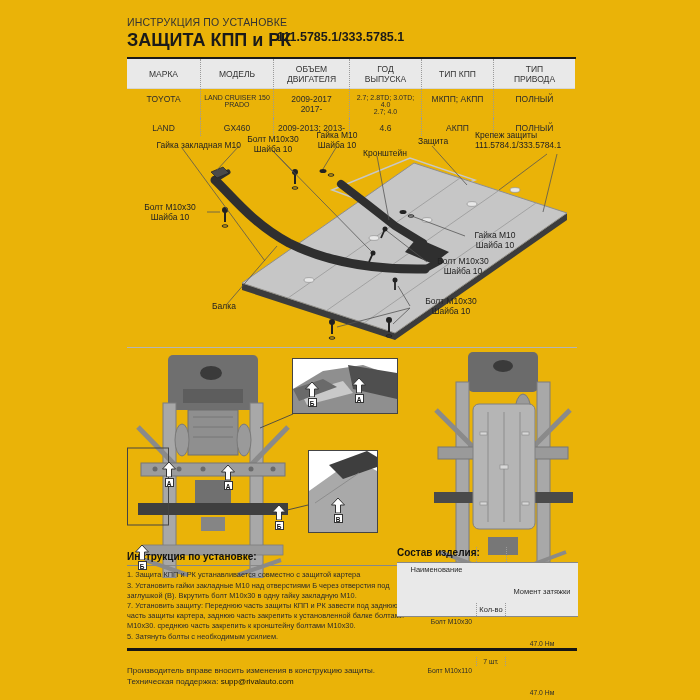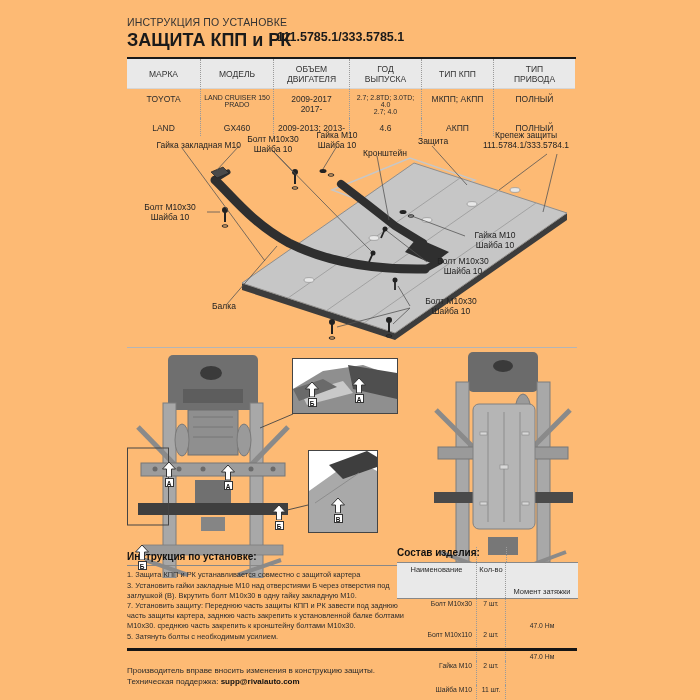--- a/index.html
+++ b/index.html
@@ -1,18 +1,18 @@
 <!DOCTYPE html>
 <html><head>
 <meta charset="utf-8">
 <style>
   * { margin:0; padding:0; box-sizing:border-box; }
   html,body { width:700px; height:700px; background:#fff; }
   body { font-family:"Liberation Sans", sans-serif; color:#222; }
-  .page { position:relative; width:700px; height:700px; background:#fdba74; overflow:hidden; }
+  .page { position:relative; width:700px; height:700px; background:#eab308; overflow:hidden; }
   .abs { position:absolute; }
   .pre { white-space:pre-line; }
 
   
   .doc-type { left:127px; top:16px; font-size:10.5px; color:#333; letter-spacing:.2px; }
   .product-title { left:127px; top:30px; font-size:18px; font-weight:bold; color:#1a1a1a; }
   .part-number { left:277px; top:30px; font-size:12.5px; font-weight:bold; color:#1a1a1a; }
 
   
   .fitment { left:127px; top:57px; width:449px; border-top:2px solid #1a1a1a; }
@@ -39,29 +39,29 @@
   .parts { left:397px; top:547px; width:181px; }
   .parts-heading-row { display:grid; grid-template-columns:79px 30px 72px; height:15px; }
   .parts-heading { font-size:10px; font-weight:bold; white-space:nowrap; color:#111; }
   .parts-col-spacer { border-left:1px dotted #9a9a9a; }
   .parts-table { border-top:1px solid #888; }
   .p-row { display:grid; grid-template-columns:79px 30px 72px; }
   .p-head { background:#e9e9e9; border-bottom:1px solid #888; }
   .p-cell { font-size:6.8px; padding:1px 2px; color:#2b2b2b; }
   .p-head .p-cell { font-size:7.5px; padding:2px 1px; text-align:center; }
   .p-name { text-align:right; padding-right:4px; }
-  .p-qty { text-align:center; border-left:1px dotted #9a9a9a; border-right:1px dotted #9a9a9a; }
+  .p-qty { text-align:center; border-left:1px dotted #9a9a9a; border-right:1px dotted #9a9a9a;margin-top:40px; }
   .p-torque { text-align:center;margin-top:22px; }
 
   
   .footer { left:127px; top:648px; width:450px; }
   .footer-rule { height:3px; background:#151515; }
   .footer-line1 { margin-top:15px; font-size:8px; color:#2b2b2b; }
   .footer-line2 { margin-top:2px; font-size:8px; color:#2b2b2b; }
-  .footer-email { font-weight:bold; color:#111; }
+  .footer-email { font-weight:normal; color:#111; }
 
   
   .marker { position:absolute; width:14px; text-align:center; z-index:5; }
   .marker-letter { margin:-3px auto 0; width:9px; height:9px; line-height:9px; background:#fff;
                    border:1px solid #333; font-size:6.5px; font-weight:bold; color:#111; }
   .inset { position:absolute; border:1px solid #444; background:#fff; overflow:hidden; }
 </style>
 </head>
 <body>
 
@@ -191,21 +191,21 @@
       </g>
     </svg>
 
     <div class="dlabel pre" style="left:6px; top:12px; width:108px; text-align:right;">Гайка закладная М10</div>
     <div class="dlabel pre" style="left:116px; top:6px; width:60px; text-align:center;">Болт М10х30
 Шайба 10</div>
     <div class="dlabel pre" style="left:180px; top:2px; width:60px; text-align:center;">Гайка М10
 Шайба 10</div>
     <div class="dlabel" style="left:236px; top:20px;">Кронштейн</div>
     <div class="dlabel" style="left:291px; top:8px;">Защита</div>
-    <div class="dlabel pre" style="left:348px; top:2px; width:102px; text-align:center;">Крепеж защиты
+    <div class="dlabel pre" style="left:348px; top:2px; width:102px; ">Крепеж защиты
 111.5784.1/333.5784.1</div>
     <div class="dlabel pre" style="left:8px; top:74px; width:70px; text-align:center;">Болт М10х30
 Шайба 10</div>
     <div class="dlabel pre" style="left:335px; top:102px; width:66px; text-align:center;">Гайка М10
 Шайба 10</div>
     <div class="dlabel pre" style="left:298px; top:128px; width:76px; text-align:center;">Болт М10х30
 Шайба 10</div>
     <div class="dlabel" style="left:85px; top:173px;">Балка</div>
     <div class="dlabel pre" style="left:285px; top:168px; width:78px; text-align:center;">Болт М10х30
 Шайба 10</div>

